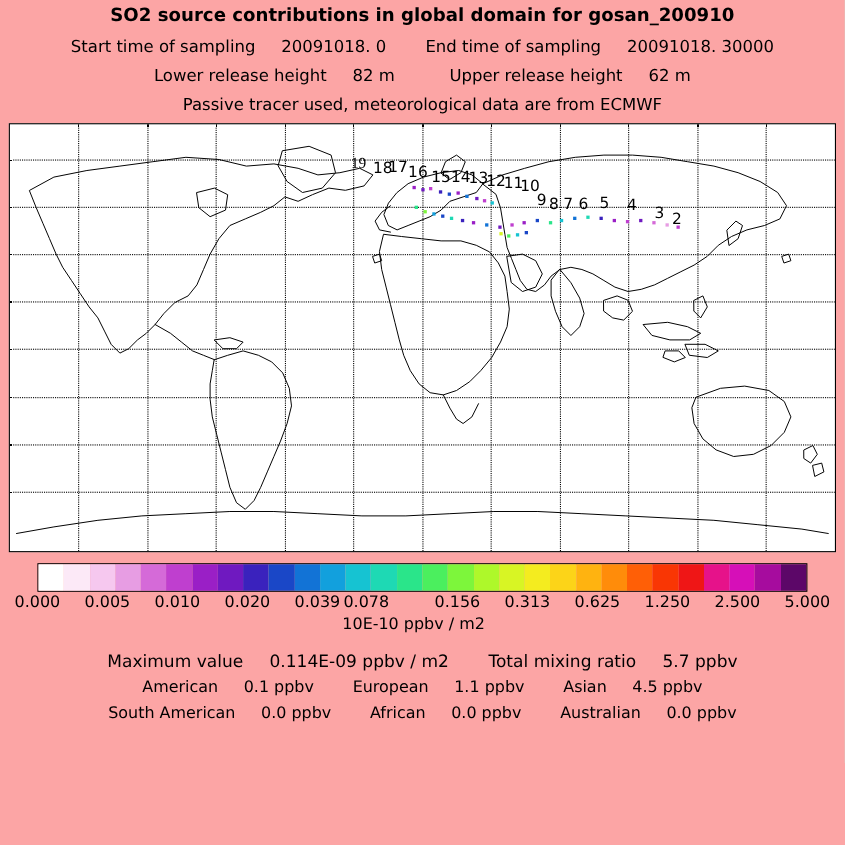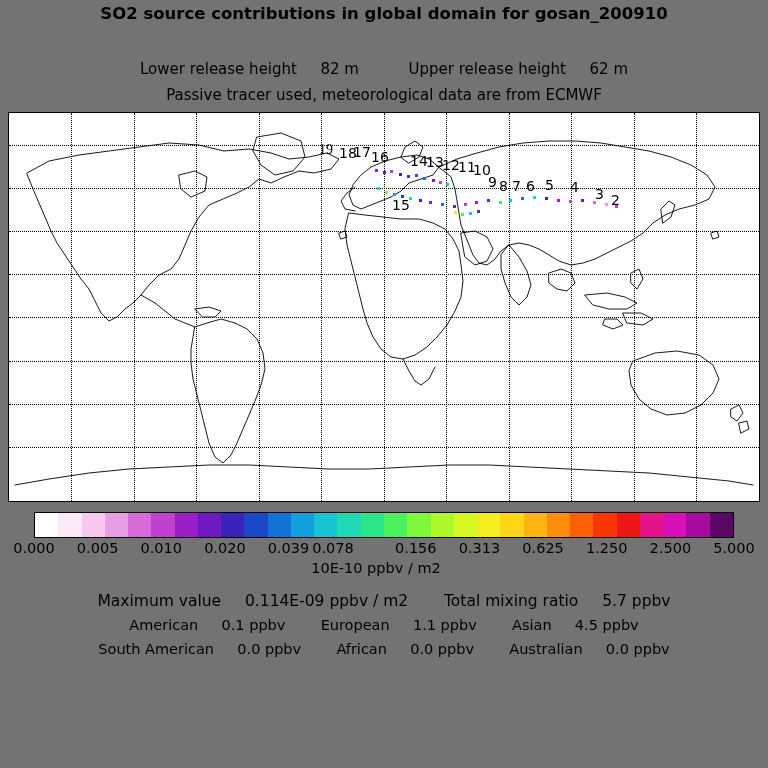--- a/index.html
+++ b/index.html
@@ -8,21 +8,21 @@
     background: #d4d0c8;
     width: 768px;
     height: 768px;
     overflow: hidden;
     font-family: "DejaVu Sans", sans-serif;
   }
   #root {
     position: relative;
     width: 768px;
     height: 768px;
-    background: #737373;
+    background: #fca5a5;
   }
   .title {
     position: absolute;
     top: 4px;
     left: 0;
     width: 768px;
     text-align: center;
     font-size: 16.5px;
     font-weight: bold;
     color: #000;
@@ -124,20 +124,29 @@
   .gap-s { display: inline-block; width: 14px; }
   .gap-l { display: inline-block; width: 40px; }
 </style>
 </head>
 <body>
 
 <div id="root">
 
   <div class="title">SO2 source contributions in global domain for gosan_200910</div>
 
+  <div class="subline" id="sub1">
+    <span>Start time of sampling</span>
+    <span class="gap-s"></span>
+    <span>20091018.    0</span>
+    <span class="gap"></span>
+    <span>End time of sampling</span>
+    <span class="gap-s"></span>
+    <span>20091018. 30000</span>
+  </div>
 
   <div class="subline" id="sub2">
     <span>Lower release height</span>
     <span class="gap-s"></span>
     <span>82 m</span>
     <span class="gap-l"></span>
     <span>Upper release height</span>
     <span class="gap-s"></span>
     <span>62 m</span>
   </div>
@@ -274,21 +283,21 @@
           <rect x="445" y="98" width="3" height="3" fill="#d8f524"></rect>
           <rect x="452" y="100" width="3" height="3" fill="#4bef5e"></rect>
           <rect x="460" y="99" width="3" height="3" fill="#16c3d2"></rect>
           <rect x="468" y="97" width="3" height="3" fill="#1a47c7"></rect>
         </svg>
 
     <div class="ptlabel" style="left: 310px; top: 30px; font-family: Liberation Serif, serif;">19</div>
         <div class="ptlabel" style="left: 330px; top: 33px;">18</div>
         <div class="ptlabel" style="left: 344px; top: 32px;">17</div>
         <div class="ptlabel" style="left: 362px; top: 37px;">16</div>
-        <div class="ptlabel" style="left: 383px; top: 41px; margin-top: 44px;">15</div>
+        <div class="ptlabel" style="left: 383px; top: 41px;">15</div>
         <div class="ptlabel" style="left: 401px; top: 41px;">14</div>
         <div class="ptlabel" style="left: 417px; top: 42px;">13</div>
         <div class="ptlabel" style="left: 433px; top: 45px;">12</div>
         <div class="ptlabel" style="left: 449px; top: 47px;">11</div>
         <div class="ptlabel" style="left: 464px; top: 50px;">10</div>
         <div class="ptlabel" style="left: 479px; top: 62px;">9</div>
         <div class="ptlabel" style="left: 490px; top: 66px;">8</div>
         <div class="ptlabel" style="left: 503px; top: 66px;">7</div>
         <div class="ptlabel" style="left: 517px; top: 66px;">6</div>
         <div class="ptlabel" style="left: 536px; top: 65px;">5</div>

